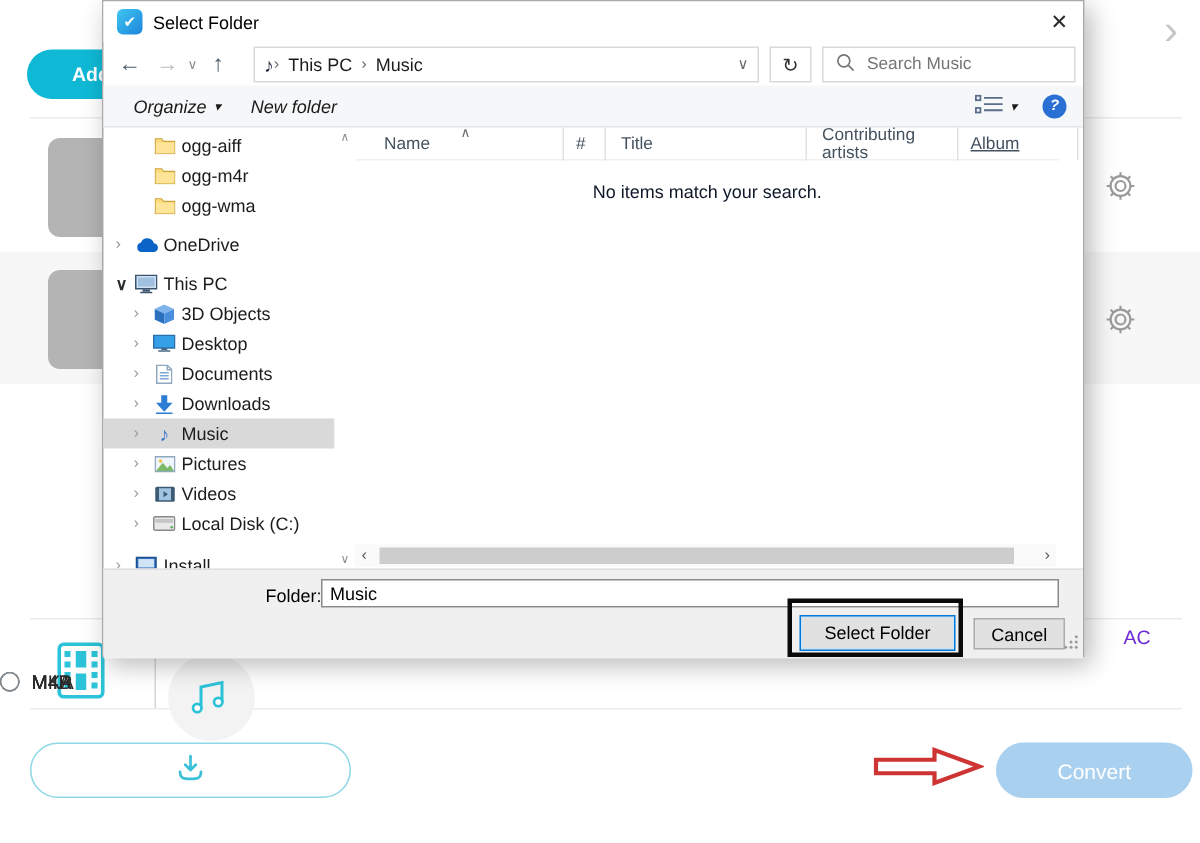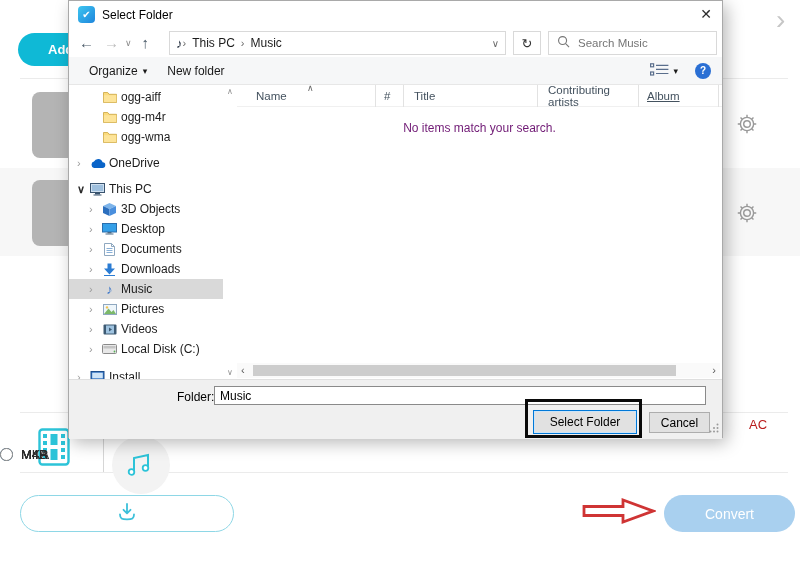--- a/index.html
+++ b/index.html
@@ -26,21 +26,21 @@
   .note-circle { position:absolute; left:112px; top:436px; width:58px; height:58px; border-radius:50%;
     background:#f3f3f3; display:flex; align-items:center; justify-content:center; }
   .fmt-option { position:absolute; top:446px; height:16px; display:flex; align-items:center; gap:8px;
     font-size:13px; color:#2b2b2b; cursor:pointer; }
   .fmt-option:nth-of-type(1){ left:188px; } .fmt-option:nth-of-type(2){ left:272px; }
   .fmt-option:nth-of-type(3){ left:352px; } .fmt-option:nth-of-type(4){ left:440px; }
   .radio { width:13px; height:13px; border:1px solid #8a8a8a; border-radius:50%; background:#fff; flex:none;
     display:flex; align-items:center; justify-content:center; }
   .radio.sel { border-color:#0078d7; }
   .radio.sel::after { content:""; width:7px; height:7px; border-radius:50%; background:#0078d7; }
-  .partial-text { position:absolute; left:749px; top:417px; font-size:13px; color:#b91c1c; }
+  .partial-text { position:absolute; left:749px; top:417px; font-size:13px; color:#6d28d9; }
 
   .install-btn { position:absolute; left:20px; top:495px; width:214px; height:37px; border-radius:19px;
     background:#fff; border:1px solid #8ed7e6; display:flex; align-items:center; justify-content:center;
     gap:12px; color:#3bbfda; font-size:14px; cursor:pointer; }
   .convert-btn { position:absolute; left:664px; top:495px; width:131px; height:37px; border-radius:19px;
     background:#a9d0ef; border:none; color:#fff; font-size:14px; cursor:pointer; }
   .red-arrow { position:absolute; left:582px; top:497px; }
 
   
   .dialog { position:absolute; left:68px; top:0; width:655px; height:438px; background:#fff;
@@ -65,29 +65,29 @@
   .addr .note { color:#1f2a3a; font-size:13px; }
   .refresh-box { position:absolute; left:444px; top:3px; width:28px; height:24px; border:1px solid #d9d9d9;
     display:flex; align-items:center; justify-content:center; font-size:13px; color:#333; background:#fff; cursor:pointer; }
   .search-box { position:absolute; left:479px; top:3px; width:169px; height:24px; border:1px solid #d9d9d9;
     display:flex; align-items:center; padding:0 8px; gap:8px; background:#fff; }
   .search-box input { border:none; outline:none; width:110px; font-size:11.5px; color:#444;
     font-family:"Liberation Sans",sans-serif; }
   .search-box input::placeholder { color:#757575; }
 
   .toolbar { position:absolute; left:0; top:56px; right:0; height:28px; background:#f6f7f8;
-    border-bottom:1px solid #e7e7e7; display:flex; align-items:center; }
+    border-bottom:1px solid #e7e7e7; display:flex; align-items:center;font-style:italic; }
   .tool-item { margin-left:20px; color:#1a1a1a; cursor:pointer; display:flex; align-items:center; gap:5px; }
   .tool-item .caret { font-size:9px; color:#1a1a1a; }
   .view-btn { position:absolute; right:44px; display:flex; align-items:center; gap:4px; cursor:pointer; }
   .view-btn .caret { font-size:9px; color:#1a1a1a; }
   .help-btn { position:absolute; right:11px; width:16px; height:16px; border-radius:50%; background:#2a6fd4;
     color:#fff; font-size:10px; font-weight:bold; display:flex; align-items:center; justify-content:center; cursor:pointer; }
 
-  .main { position:absolute; left:0; top:84px; right:0; height:294px; }
+  .main { position:absolute; left:0; top:84px; right:16px; height:294px; }
   .tree { position:absolute; left:0; top:0; width:154px; bottom:0; padding-top:2px; overflow:hidden; }
   .titem { height:20px; display:flex; align-items:center; cursor:pointer; }
   .titem.sel { background:#d9d9d9; }
   .lvl0 { padding-left:8px; } .lvl1 { padding-left:20px; } .lvl2 { padding-left:32px; }
   .gap { margin-top:6px; } .gap-lg { margin-top:8px; }
   .chev { width:12px; font-size:11px; color:#9a9a9a; flex:none; }
   .chev.open { color:#2b2b2b; font-weight:bold; }
   .ticon { width:17px; height:16px; display:flex; align-items:center; justify-content:center; margin-right:3px; flex:none; }
   .tlabel { font-size:12px; white-space:nowrap; }
   .note-glyph { color:#3b76c9; font-size:13px; font-weight:bold; }
@@ -98,21 +98,21 @@
   .list { position:absolute; left:168px; top:0; right:0; bottom:0; }
   .lheader { position:absolute; left:0; top:0; right:0; height:22px; border-bottom:1px solid #f0f0f0; }
   .hcol { position:absolute; top:0; height:22px; display:flex; align-items:center;
     border-right:1px solid #e2e2e2; color:#44525f; font-size:11.5px; padding-left:8px; cursor:pointer; }
   .hcol.c-name { left:0; width:139px; padding-left:19px; }
   .hcol.c-num { left:139px; width:28px; }
   .hcol.c-title { left:167px; width:134px; padding-left:10px; }
   .hcol.c-artists { left:301px; width:101px; padding-left:10px; }
   .hcol.c-album { left:402px; width:80px;text-decoration:underline; }
   .sort-ind { position:absolute; left:70px; top:-2px; font-size:9px; color:#6a6a6a; }
-  .empty-msg { position:absolute; left:0; right:0; top:36px; text-align:center; color:#701a75; font-size:12px; }
+  .empty-msg { position:absolute; left:0; right:0; top:36px; text-align:center; color:#0f172a; font-size:12px; }
   .hscroll { position:absolute; left:0; right:2px; bottom:1px; height:15px; background:#fafafa; }
   .hs-arrow { position:absolute; top:1px; font-size:11px; color:#5a5a5a; cursor:pointer; }
   .hs-left { left:4px; } .hs-right { right:4px; }
   .hs-thumb { position:absolute; left:16px; top:2px; width:423px; height:11px; background:#cdcdcd; cursor:grab; }
 
   .dfooter { position:absolute; left:0; right:0; top:378px; height:60px; background:#f0f0f0; border-top:1px solid #dfdfdf; }
   .folder-label { position:absolute; left:108px; top:10px; font-size:12px; color:#000; }
   .folder-input { position:absolute; left:145px; top:6px; width:492px; height:19px; border:1px solid #8a8a8a;
     font-size:12px; padding:0 5px; font-family:"Liberation Sans",sans-serif; color:#000; background:#fff; }
   .btn { position:absolute; background:#e1e1e1; border:1px solid #adadad; font-size:12px; color:#000;

